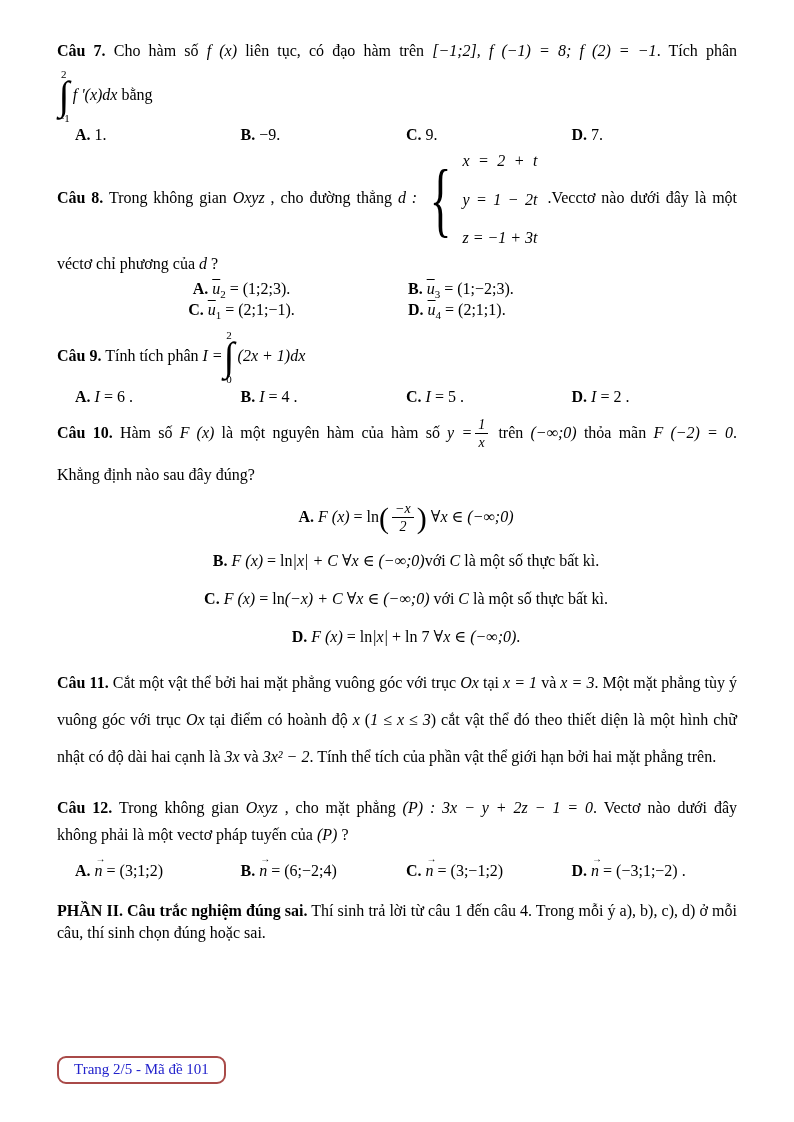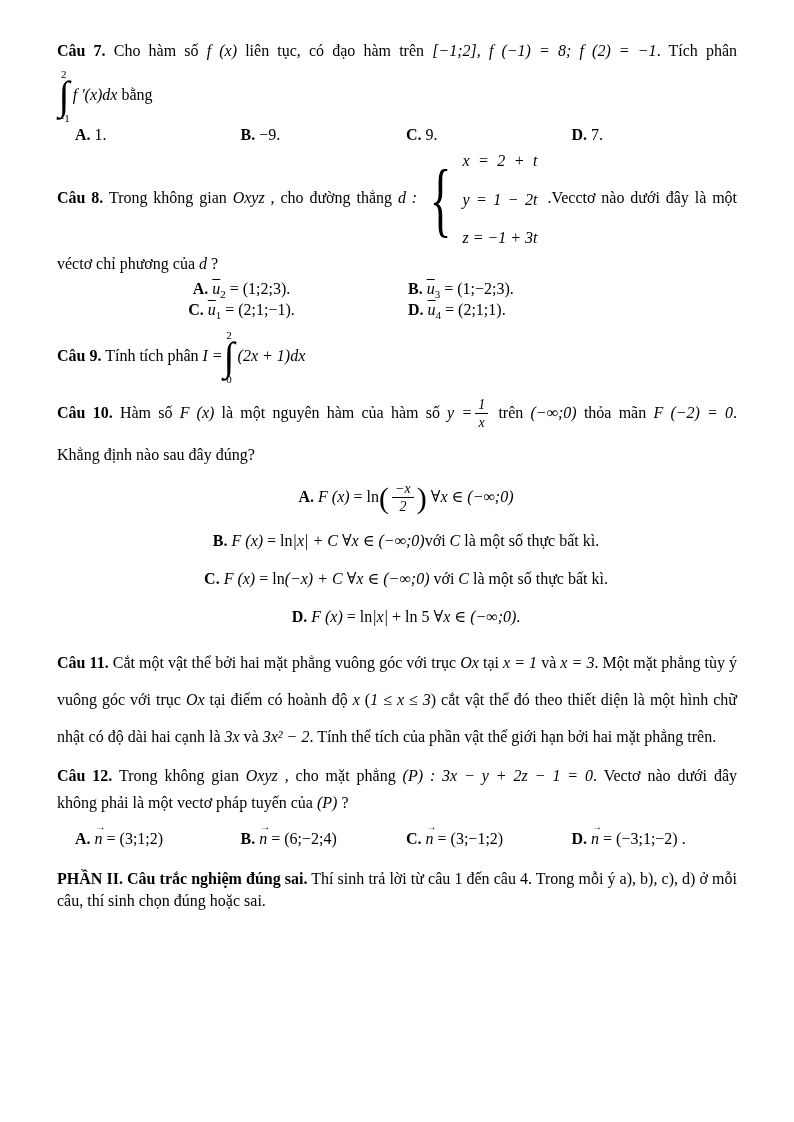--- a/index.html
+++ b/index.html
@@ -52,21 +52,21 @@
   .row2 .cell-a{width:333px;}
   .ansline{padding-left:18px;margin:12px 0 0 0;text-align:center;line-height:26px;}
 
   .q7-int-line{margin-top:4px;line-height:26px;text-align:left;}
   .q8-p1{margin-top:8px;}
   .q8-p2{margin-top:4px;}
   .q9-p{margin-top:10px;text-align:left;}
   .q10-p1{margin-top:10px;}
   .q10-p2{margin-top:10px;}
   .q11-p{margin-top:14px;line-height:37px;}
-  .q12-p1{margin-top:8px;}
+  .q12-p1{margin-top:20px;}
   .q12-p2{margin-top:1px;}
   .q12-row{margin-top:14px;}
   .part2{margin-top:20px;line-height:22px;}
   .p2q1{margin-top:17px;line-height:22px;}
 
   .footer{
     position:absolute;left:57px;top:1056px;
     border:2px solid #a94a48;border-radius:9px;
     padding:3px 15px 4px 15px;
     color:#2222cc;font-size:15px;
@@ -111,35 +111,41 @@
       <span><b class="lab">D.</b> <span class="ovl">u</span><sub>4</sub><span> = (2;1;1).</span></span>
     </div>
   </section>
 
   <section>
     <p class="p q9-p"><b class="lab">Câu 9.</b><span> Tính tích phân </span><span class="m">I =</span><span class="int">
           <span class="lim">2</span>
           <span class="isign">∫</span>
           <span class="lim">0</span>
         </span><span class="m">(2x + 1)dx</span></p>
+    <div class="row4">
+      <span class="cell"><b class="lab">A.</b> <span class="m">I</span><span> = 6 .</span></span>
+      <span class="cell"><b class="lab">B.</b> <span class="m">I</span><span> = 4 .</span></span>
+      <span class="cell"><b class="lab">C.</b> <span class="m">I</span><span> = 5 .</span></span>
+      <span class="cell"><b class="lab">D.</b> <span class="m">I</span><span> = 2 .</span></span>
+    </div>
   </section>
 
   <section>
     <p class="p jl q10-p1"><b class="lab">Câu 10.</b><span> Hàm số </span><span class="m">F (x)</span><span> là một nguyên hàm của hàm số </span><span class="m">y =</span><span class="frac">
           <span class="num">1</span>
           <span class="den">x</span>
         </span><span> trên </span><span class="m">(−∞;0)</span><span> thỏa mãn </span><span class="m">F (−2) = 0</span><span>.</span></p>
     <p class="p q10-p2"><span>Khẳng định nào sau đây đúng?</span></p>
     <p class="p ansline"><b class="lab">A.</b> <span class="m">F (x)</span><span> = ln</span><span class="bigp">(</span><span class="frac">
           <span class="num">−x</span>
           <span class="den">2</span>
         </span><span class="bigp">)</span><span class="m"> ∀x ∈ (−∞;0)</span></p>
     <p class="p ansline"><b class="lab">B.</b> <span class="m">F (x)</span><span> = ln</span><span class="m">|x| + C  ∀x ∈ (−∞;0)</span><span>với </span><span class="m">C</span><span> là một số thực bất kì.</span></p>
     <p class="p ansline"><b class="lab">C.</b> <span class="m">F (x)</span><span> = ln</span><span class="m">(−x) + C  ∀x ∈ (−∞;0)</span><span> với </span><span class="m">C</span><span> là một số thực bất kì.</span></p>
-    <p class="p ansline"><b class="lab">D.</b> <span class="m">F (x)</span><span> = ln</span><span class="m">|x|</span><span> + ln 5 </span><span class="m">∀x ∈ (−∞;0)</span><span>.</span></p>
+    <p class="p ansline"><b class="lab">D.</b> <span class="m">F (x)</span><span> = ln</span><span class="m">|x|</span><span> + ln 7 </span><span class="m">∀x ∈ (−∞;0)</span><span>.</span></p>
   </section>
 
   <section>
     <p class="p q11-p"><b class="lab">Câu 11.</b><span> Cắt một vật thể bởi hai mặt phẳng vuông góc với trục </span><span class="m">Ox</span><span> tại </span><span class="m">x = 1</span><span> và </span><span class="m">x = 3</span><span>. Một mặt phẳng tùy ý vuông góc với trục </span><span class="m">Ox</span><span> tại điểm có hoành độ </span><span class="m">x</span><span> (</span><span class="m">1 ≤ x ≤ 3</span><span>) cắt vật thể đó theo thiết diện là một hình chữ nhật có độ dài hai cạnh là </span><span class="m">3x</span><span> và </span><span class="m">3x² − 2</span><span>. Tính thể tích của phần vật thể giới hạn bởi hai mặt phẳng trên.</span></p>
   </section>
 
   <section>
     <p class="p jl q12-p1"><b class="lab">Câu 12.</b><span> Trong không gian </span><span class="m">Oxyz</span><span> , cho mặt phẳng </span><span class="m">(P) : 3x − y + 2z − 1 = 0</span><span>. Vectơ nào dưới đây</span></p>
     <p class="p q12-p2"><span>không phải là một vectơ pháp tuyến của </span><span class="m">(P)</span><span> ?</span></p>
     <div class="row4 q12-row">
@@ -147,14 +153,15 @@
       <span class="cell"><b class="lab">B.</b> <span class="vec"><span class="vec-arrow">→</span><span>n</span></span><span> = (6;−2;4)</span></span>
       <span class="cell"><b class="lab">C.</b> <span class="vec"><span class="vec-arrow">→</span><span>n</span></span><span> = (3;−1;2)</span></span>
       <span class="cell"><b class="lab">D.</b> <span class="vec"><span class="vec-arrow">→</span><span>n</span></span><span> = (−3;1;−2) .</span></span>
     </div>
   </section>
 
   <section>
     <p class="p part2"><b class="lab">PHẦN II. Câu trắc nghiệm đúng sai.</b><span> Thí sinh trả lời từ câu 1 đến câu 4. Trong mỗi ý a), b), c), d) ở mỗi câu, thí sinh chọn đúng hoặc sai.</span></p>
   </section>
 
+  <div class="footer"><span>Trang 2/5 - Mã đề 101</span></div>
 
 </div>
 
 </body></html>

